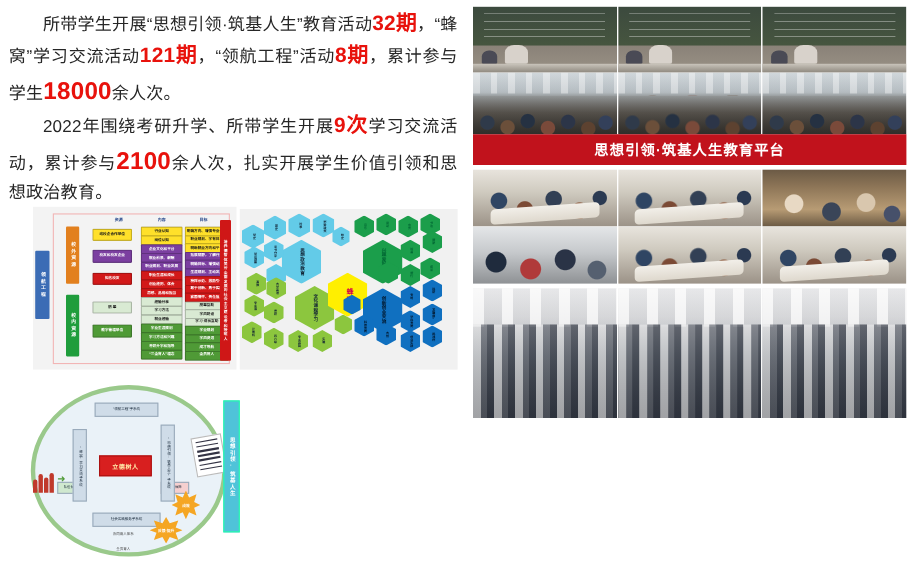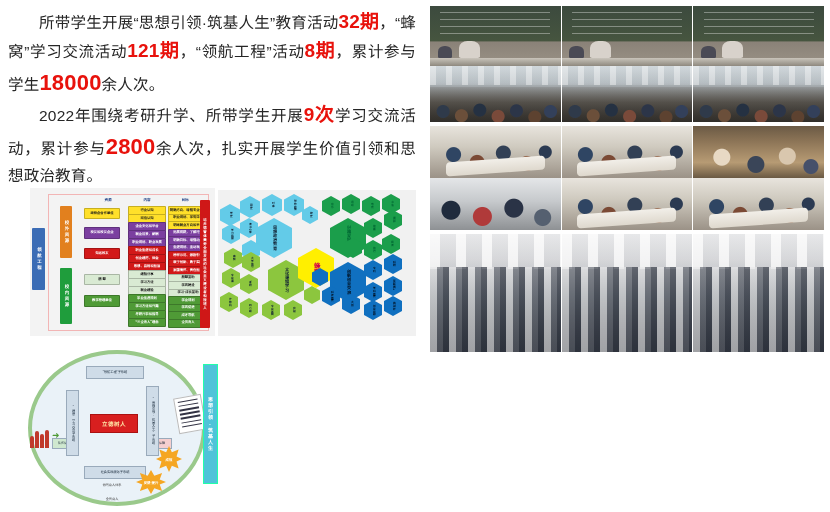--- a/index.html
+++ b/index.html
@@ -248,21 +248,21 @@
   }
   .shot{position:absolute;inset:0;}
 </style>
 </head>
 <body>
 
 <div class="slide">
 
   <div class="text-block">
     <p class="para" id="p1"><span>所带学生开展“思想引领·筑基人生”教育活动</span><span class="hl big">32期</span><span>，“蜂窝”学习交流活动</span><span class="hl big">121期</span><span>，“领航工程”活动</span><span class="hl big">8期</span><span>，累计参与学生</span><span class="hl huge">18000</span><span>余人次。</span></p>
-    <p class="para" id="p2"><span>2022年围绕考研升学、所带学生开展</span><span class="hl big">9次</span><span>学习交流活动，累计参与</span><span class="hl huge">2800</span><span>余人次，扎实开展学生价值引领和思想政治教育。</span></p>
+    <p class="para" id="p2"><span>2022年围绕考研升学、所带学生开展</span><span class="hl big">9次</span><span>学习交流活动，累计参与</span><span class="hl huge">2100</span><span>余人次，扎实开展学生价值引领和思想政治教育。</span></p>
   </div>
 
   <div class="diagram-flow">
     <div class="flow-frame"></div>
 
     <div class="vbar blue" style="left:2px;top:40px;width:13px;height:62px;">领航工程</div>
 
     <div class="flow-col-hdr" style="left:58px;top:9px;width:40px;">资源</div>
     <div class="flow-col-hdr" style="left:104px;top:9px;width:26px;">内容</div>
     <div class="flow-col-hdr" style="left:138px;top:9px;width:34px;">目标</div>
@@ -504,20 +504,21 @@
           <div class="ph" title="教室内学生聆听 一" style="height: 56px;">
             <div class="shot crowd"></div>
           </div>
           <div class="ph" title="教室内学生聆听 二" style="height: 56px;">
             <div class="shot crowd"></div>
           </div>
           <div class="ph" title="教室内学生聆听 三" style="height: 56px;">
             <div class="shot crowd"></div>
           </div>
         </div>
+        <div class="caption" style="background: rgb(193, 18, 28);">思想引领·筑基人生教育平台</div>
       </div>
       <div class="panel">
         <div class="grid3">
           <div class="ph" title="投影屏幕前的交流会" style="height: 52px;">
             <div class="shot seminar"></div>
           </div>
           <div class="ph" title="长桌围坐学习交流" style="height: 52px;">
             <div class="shot seminar"></div>
           </div>
           <div class="ph" title="图书馆圆桌讨论" style="height: 52px;">

